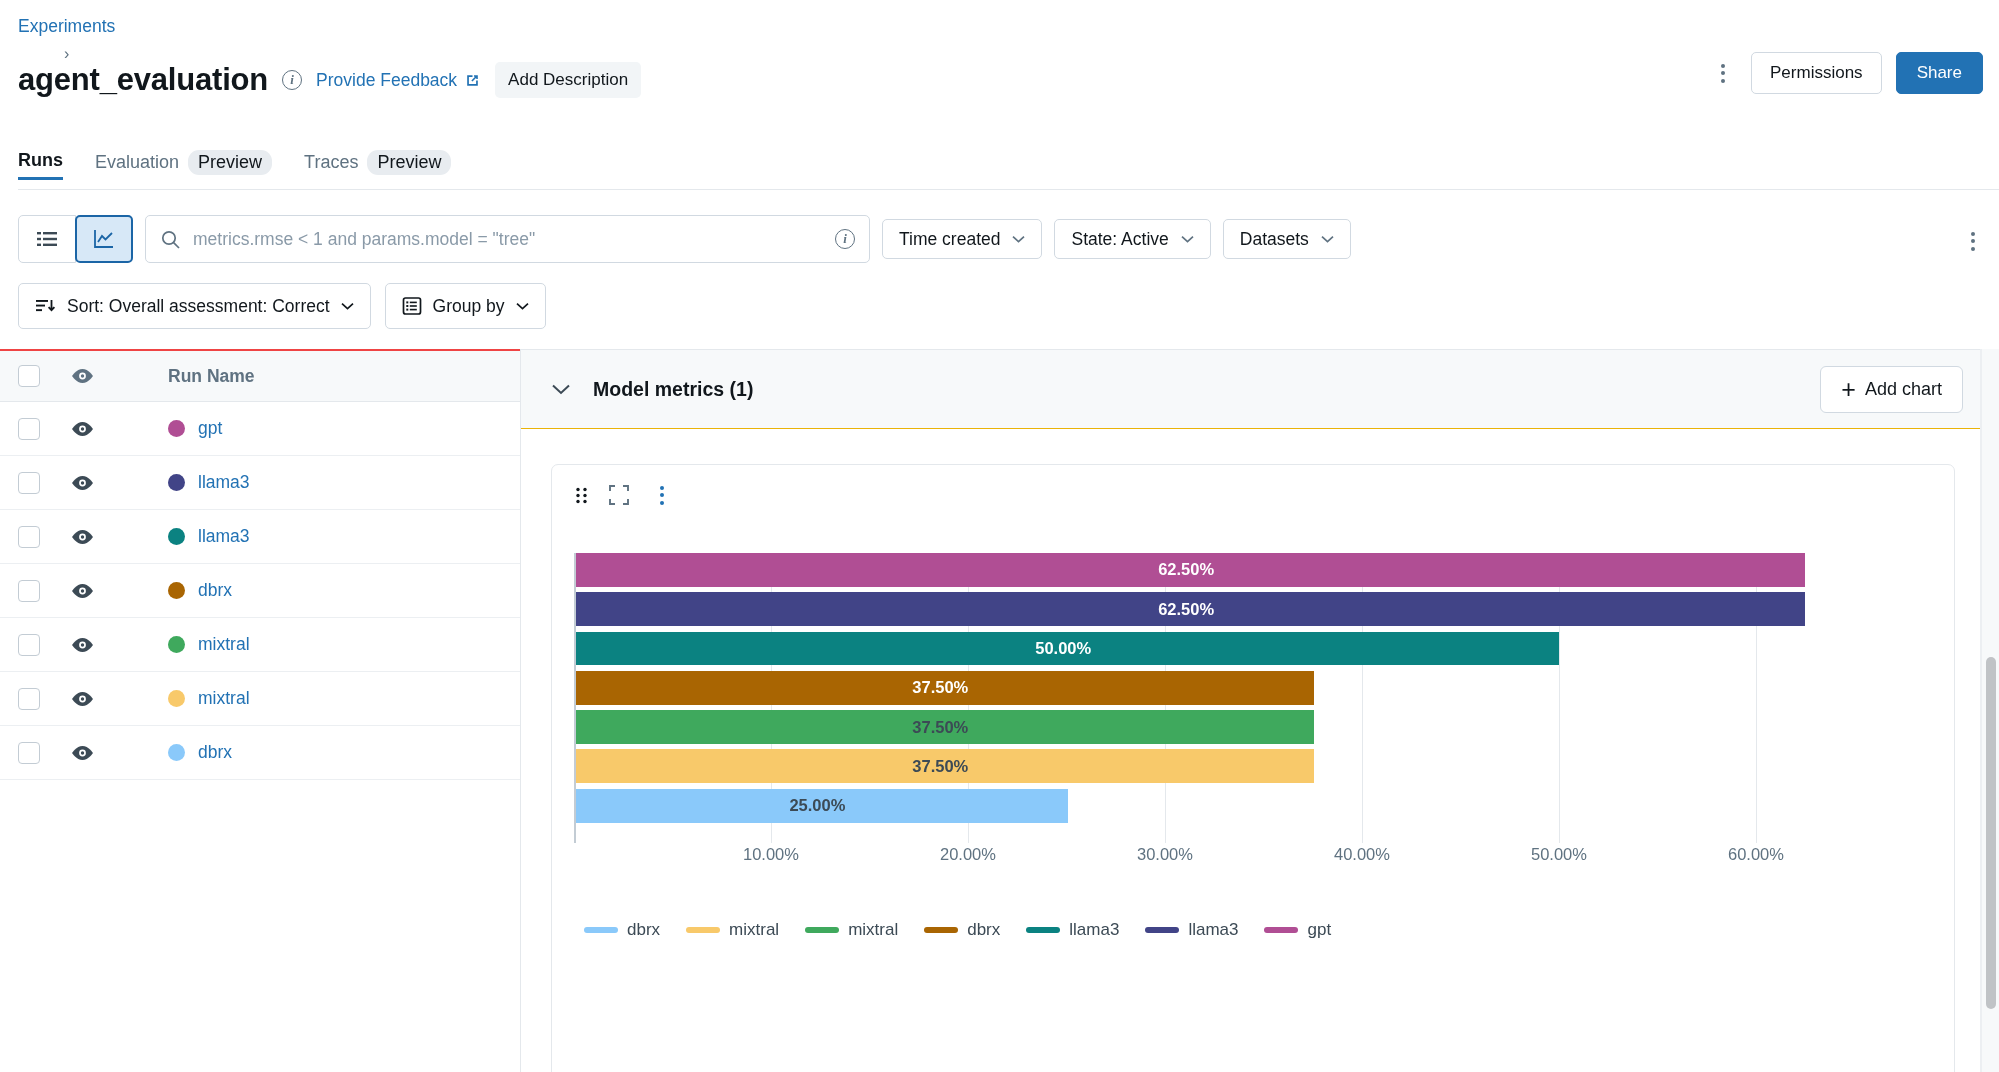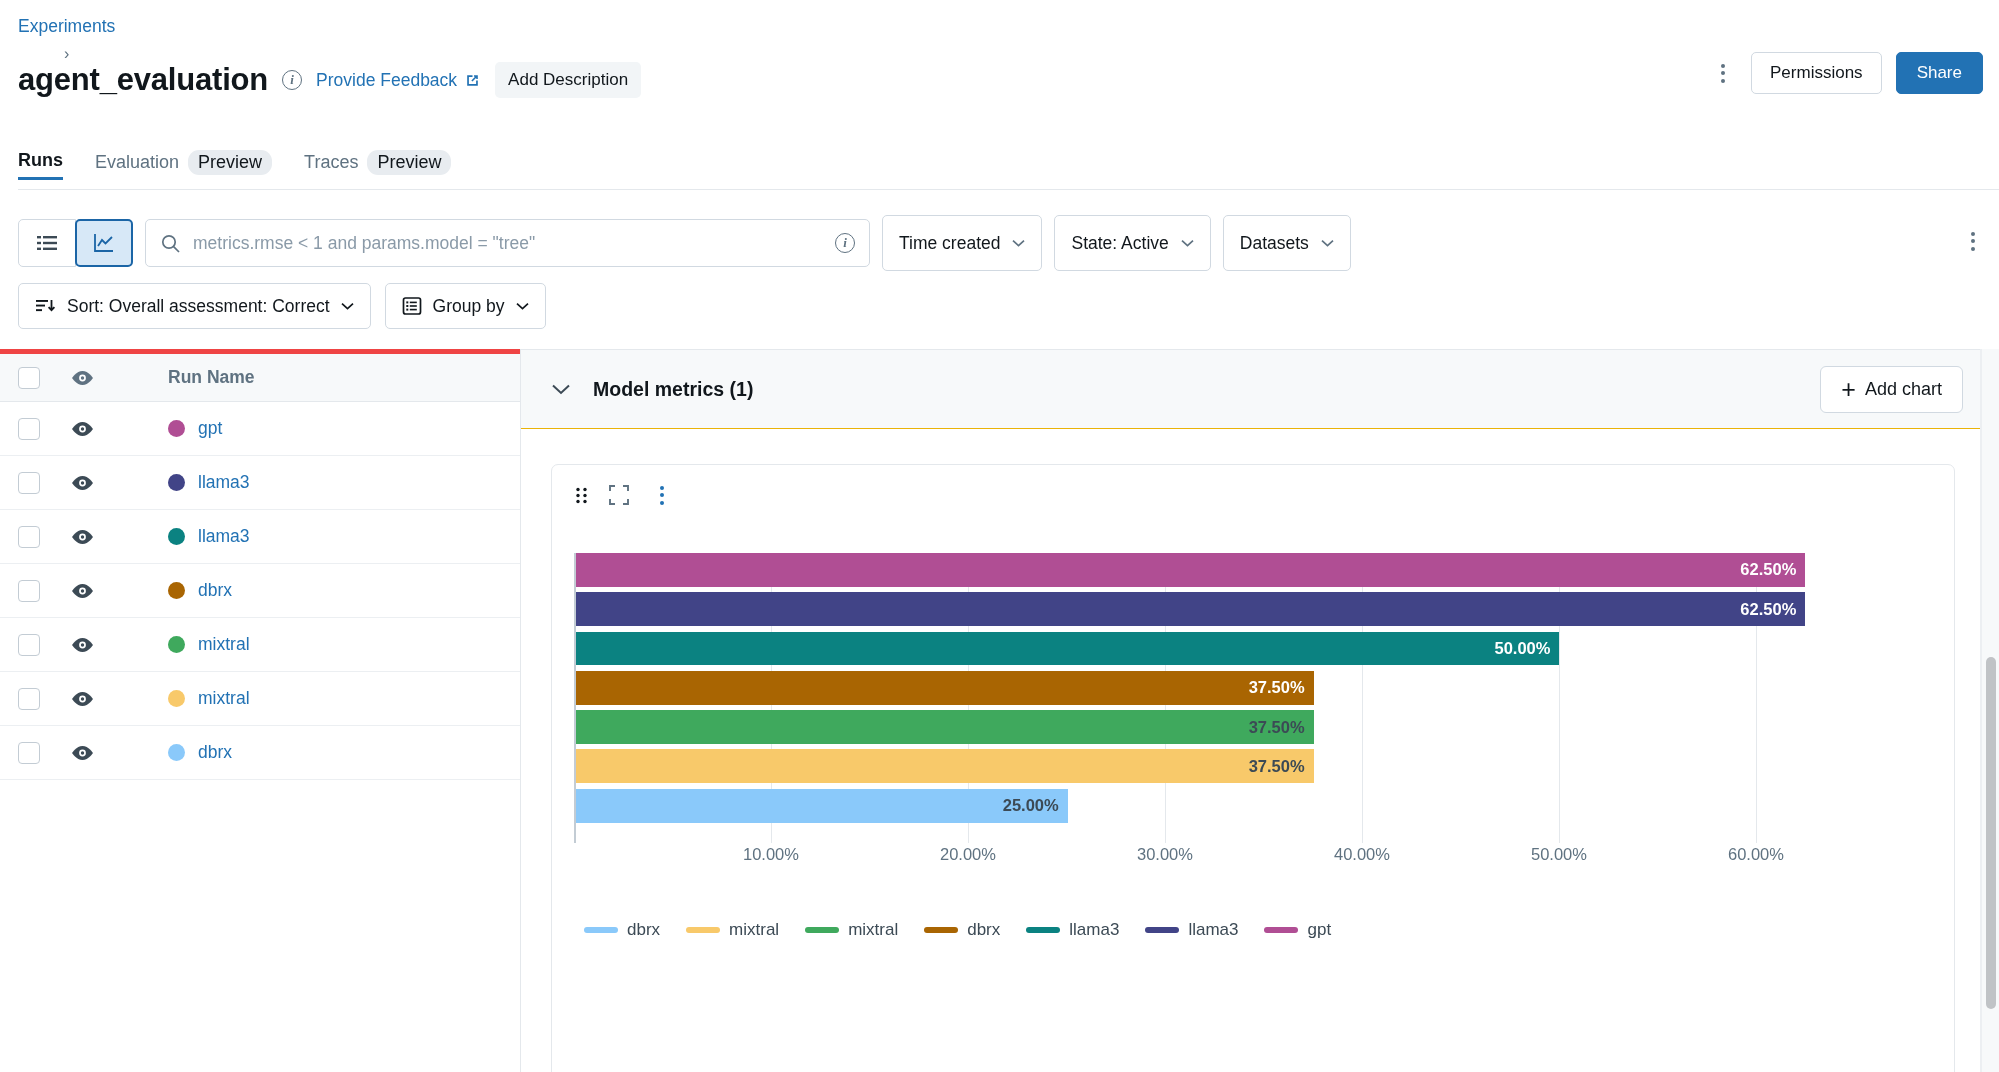--- a/index.html
+++ b/index.html
@@ -100,21 +100,21 @@
     position: relative; width: 725px; height: 48px;
     border: 1px solid #d1d9e1; border-radius: 5px; background: #fff;
     display: flex; align-items: center; padding: 0 14px; gap: 12px;
   }
   .search-input {
     flex: 1; border: none; outline: none; background: transparent;
     font-size: 17.5px; font-family: inherit; color: #11171c;
   }
   .search-input::placeholder { color: #8a9aa8; }
   .filter-btn {
-    height: 56px; border: 1px solid #d1d9e1; border-radius: 5px; background: #fff;
+    height: 40px; border: 1px solid #d1d9e1; border-radius: 5px; background: #fff;
     display: flex; align-items: center; gap: 12px; padding: 0 16px;
     font-size: 17.5px; color: #11171c; font-family: inherit; cursor: pointer;
   }
   .chev { width: 13px; height: 8px; display: block; }
   .toolbar-kebab { position: absolute; right: 12px; top: 226px; }
 
   
   .toolbar2 {
     position: absolute; left: 18px; top: 283px;
     display: flex; align-items: center; gap: 14px;
@@ -125,21 +125,21 @@
     font-size: 17.5px; color: #11171c; font-family: inherit; cursor: pointer;
   }
 
   
   .main { position: absolute; left: 0; top: 349px; right: 0; bottom: 0; display: flex; }
   .runs-pane {
     width: 521px; border-right: 1px solid #e4e8ec; background: #fff;
     position: relative;
   }
   .runs-head {
-    height: 53px; background: #f7f9fa; border-top: 5px solid #ef4444;
+    height: 53px; background: #f7f9fa; border-top: 2px solid #ef4444;
     border-bottom: 1px solid #e4e8ec;
     display: flex; align-items: center; padding-left: 18px; gap: 0;
   }
   .col-check { width: 52px; display: flex; align-items: center; }
   .col-eye   { width: 98px; display: flex; align-items: center; }
   .col-name  { flex: 1; font-size: 17.5px; font-weight: 700; color: #5f7281; }
   .chkbox {
     width: 22px; height: 22px; border: 1.6px solid #c3ccd4; border-radius: 4px;
     background: #fff; cursor: pointer; display: block;
   }
@@ -184,21 +184,21 @@
   .plot { position: absolute; left: 0; top: 60px; right: 0; bottom: 0; }
   .plot-area {
     position: absolute; left: 22px; top: 28px; right: 70px; height: 290px;
   }
   .axis-line { position: absolute; left: 0; top: 0; bottom: 0; width: 2px; background: #c3ccd4; }
   .gridline { position: absolute; top: 0; bottom: 0; width: 1px; background: #e4e8ec; }
   .bars { position: absolute; left: 2px; top: 0; right: 0; bottom: 0; }
   .bar-row { position: relative; height: 33.8px; margin-bottom: 5.5px; }
   .bar {
     position: absolute; left: 0; top: 0; bottom: 0;
-    display: flex; align-items: center; justify-content: flex-end;
+    display: flex; align-items: center; justify-content: center;
   }
   .bar-label {
     font-size: 16.5px; font-weight: 700; padding-right: 9px; white-space: nowrap;
   }
   .lab-light { color: #ffffff; }
   .lab-dark  { color: #3c4a55; }
   .xaxis { position: absolute; left: 22px; right: 70px; top: 320px; height: 30px; }
   .xtick {
     position: absolute; top: 0; transform: translateX(-50%);
     font-size: 16.5px; color: #5f7281; white-space: nowrap;

